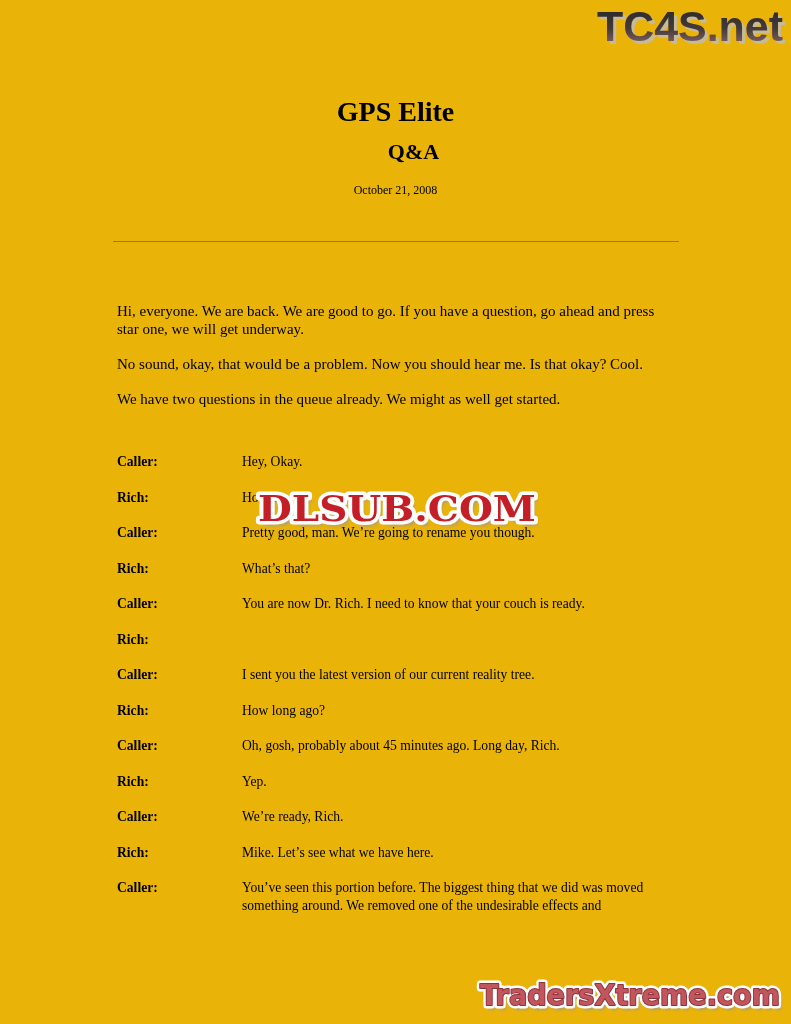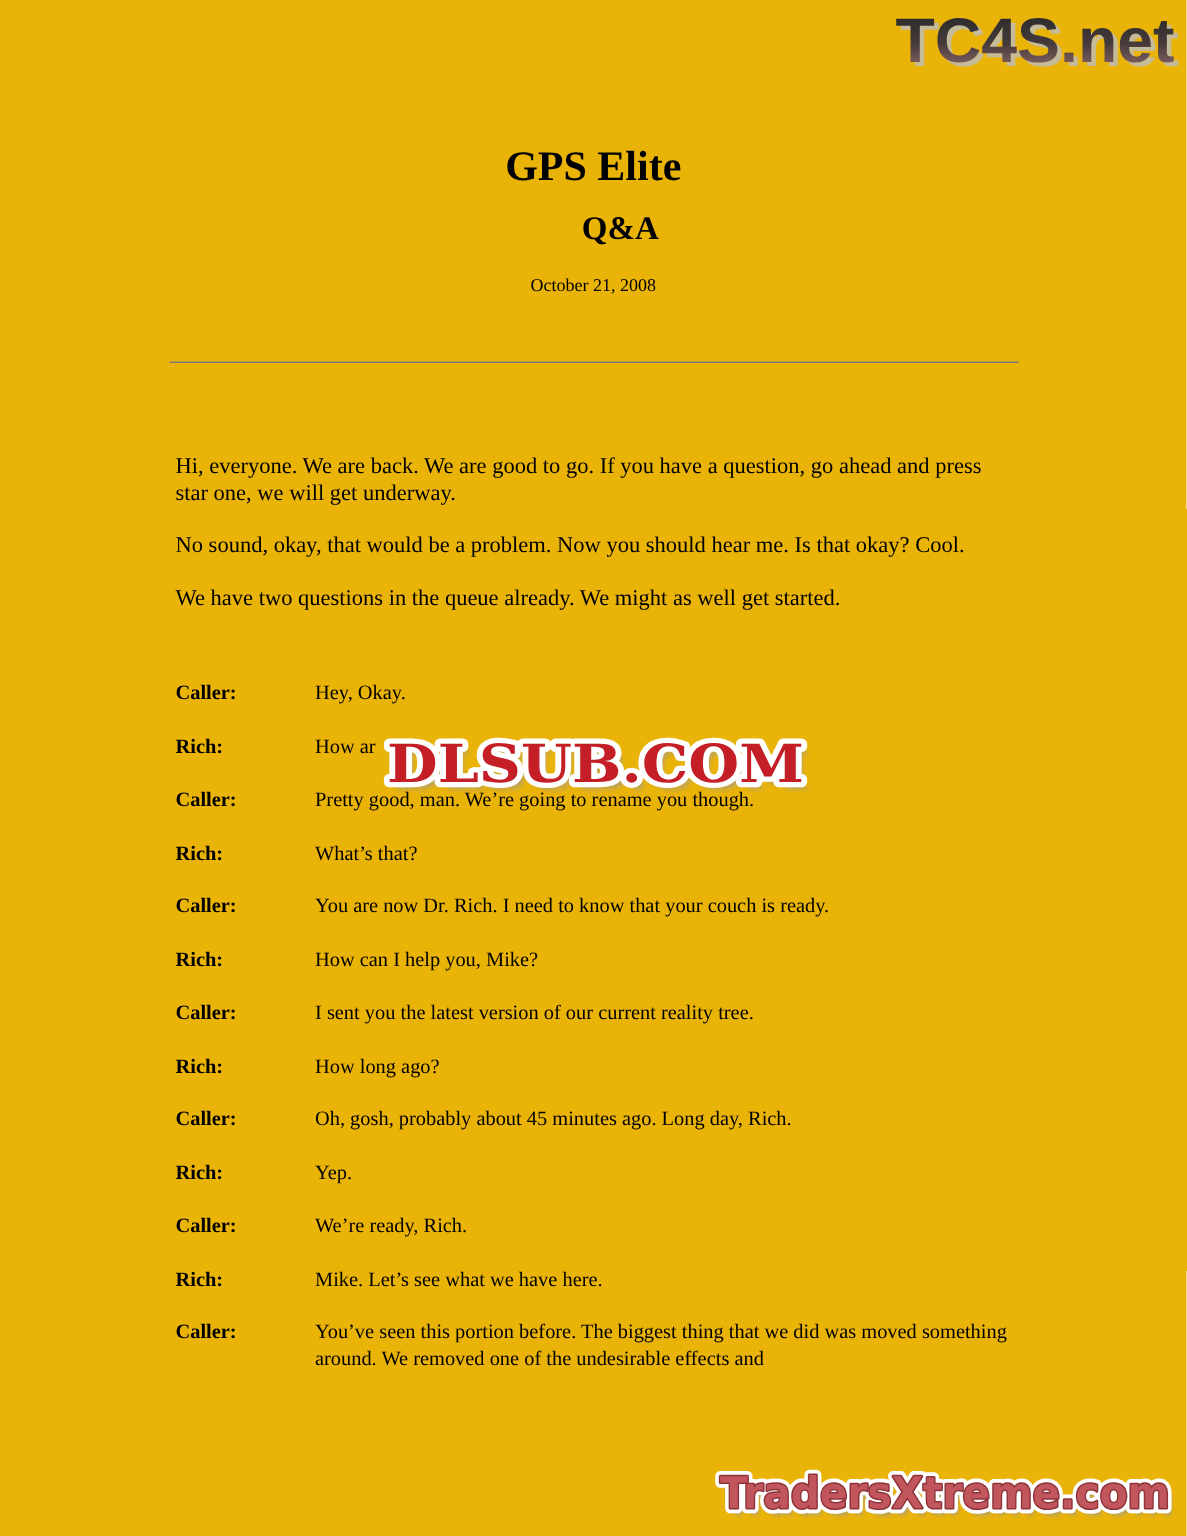--- a/index.html
+++ b/index.html
@@ -40,21 +40,21 @@
     font-size: 15px; line-height: 18px;
   }
   .intro p { margin: 0 0 17px 0; }
 
   
   .dialogue {
     position: absolute;
     top: 453px; left: 117px; width: 555px;
     font-size: 13.6px; line-height: 18px;
   }
-  .entry { display: flex; margin-bottom: 17.5px; }
+  .entry { display: flex; margin-bottom: 17.5px; gap: 32px; }
   .speaker { flex: 0 0 93px; width: 93px; font-weight: bold; }
   .line { flex: 1; }
 
   
   .dlsub-wm { position: absolute; left: 248px; top: 482px; }
   .tx-wm    { position: absolute; left: 468px; top: 972px; }
 </style>
 </head>
 <body>
 
@@ -102,21 +102,20 @@
     <div class="entry">
       <span class="speaker">Rich:</span>
       <span class="line">What’s that?</span>
     </div>
     <div class="entry">
       <span class="speaker">Caller:</span>
       <span class="line">You are now Dr. Rich. I need to know that your couch is ready.</span>
     </div>
     <div class="entry">
       <span class="speaker">Rich:</span>
-      <span class="line">How can I help you, Mike?</span>
     </div>
     <div class="entry">
       <span class="speaker">Caller:</span>
       <span class="line">I sent you the latest version of our current reality tree.</span>
     </div>
     <div class="entry">
       <span class="speaker">Rich:</span>
       <span class="line">How long ago?</span>
     </div>
     <div class="entry">

